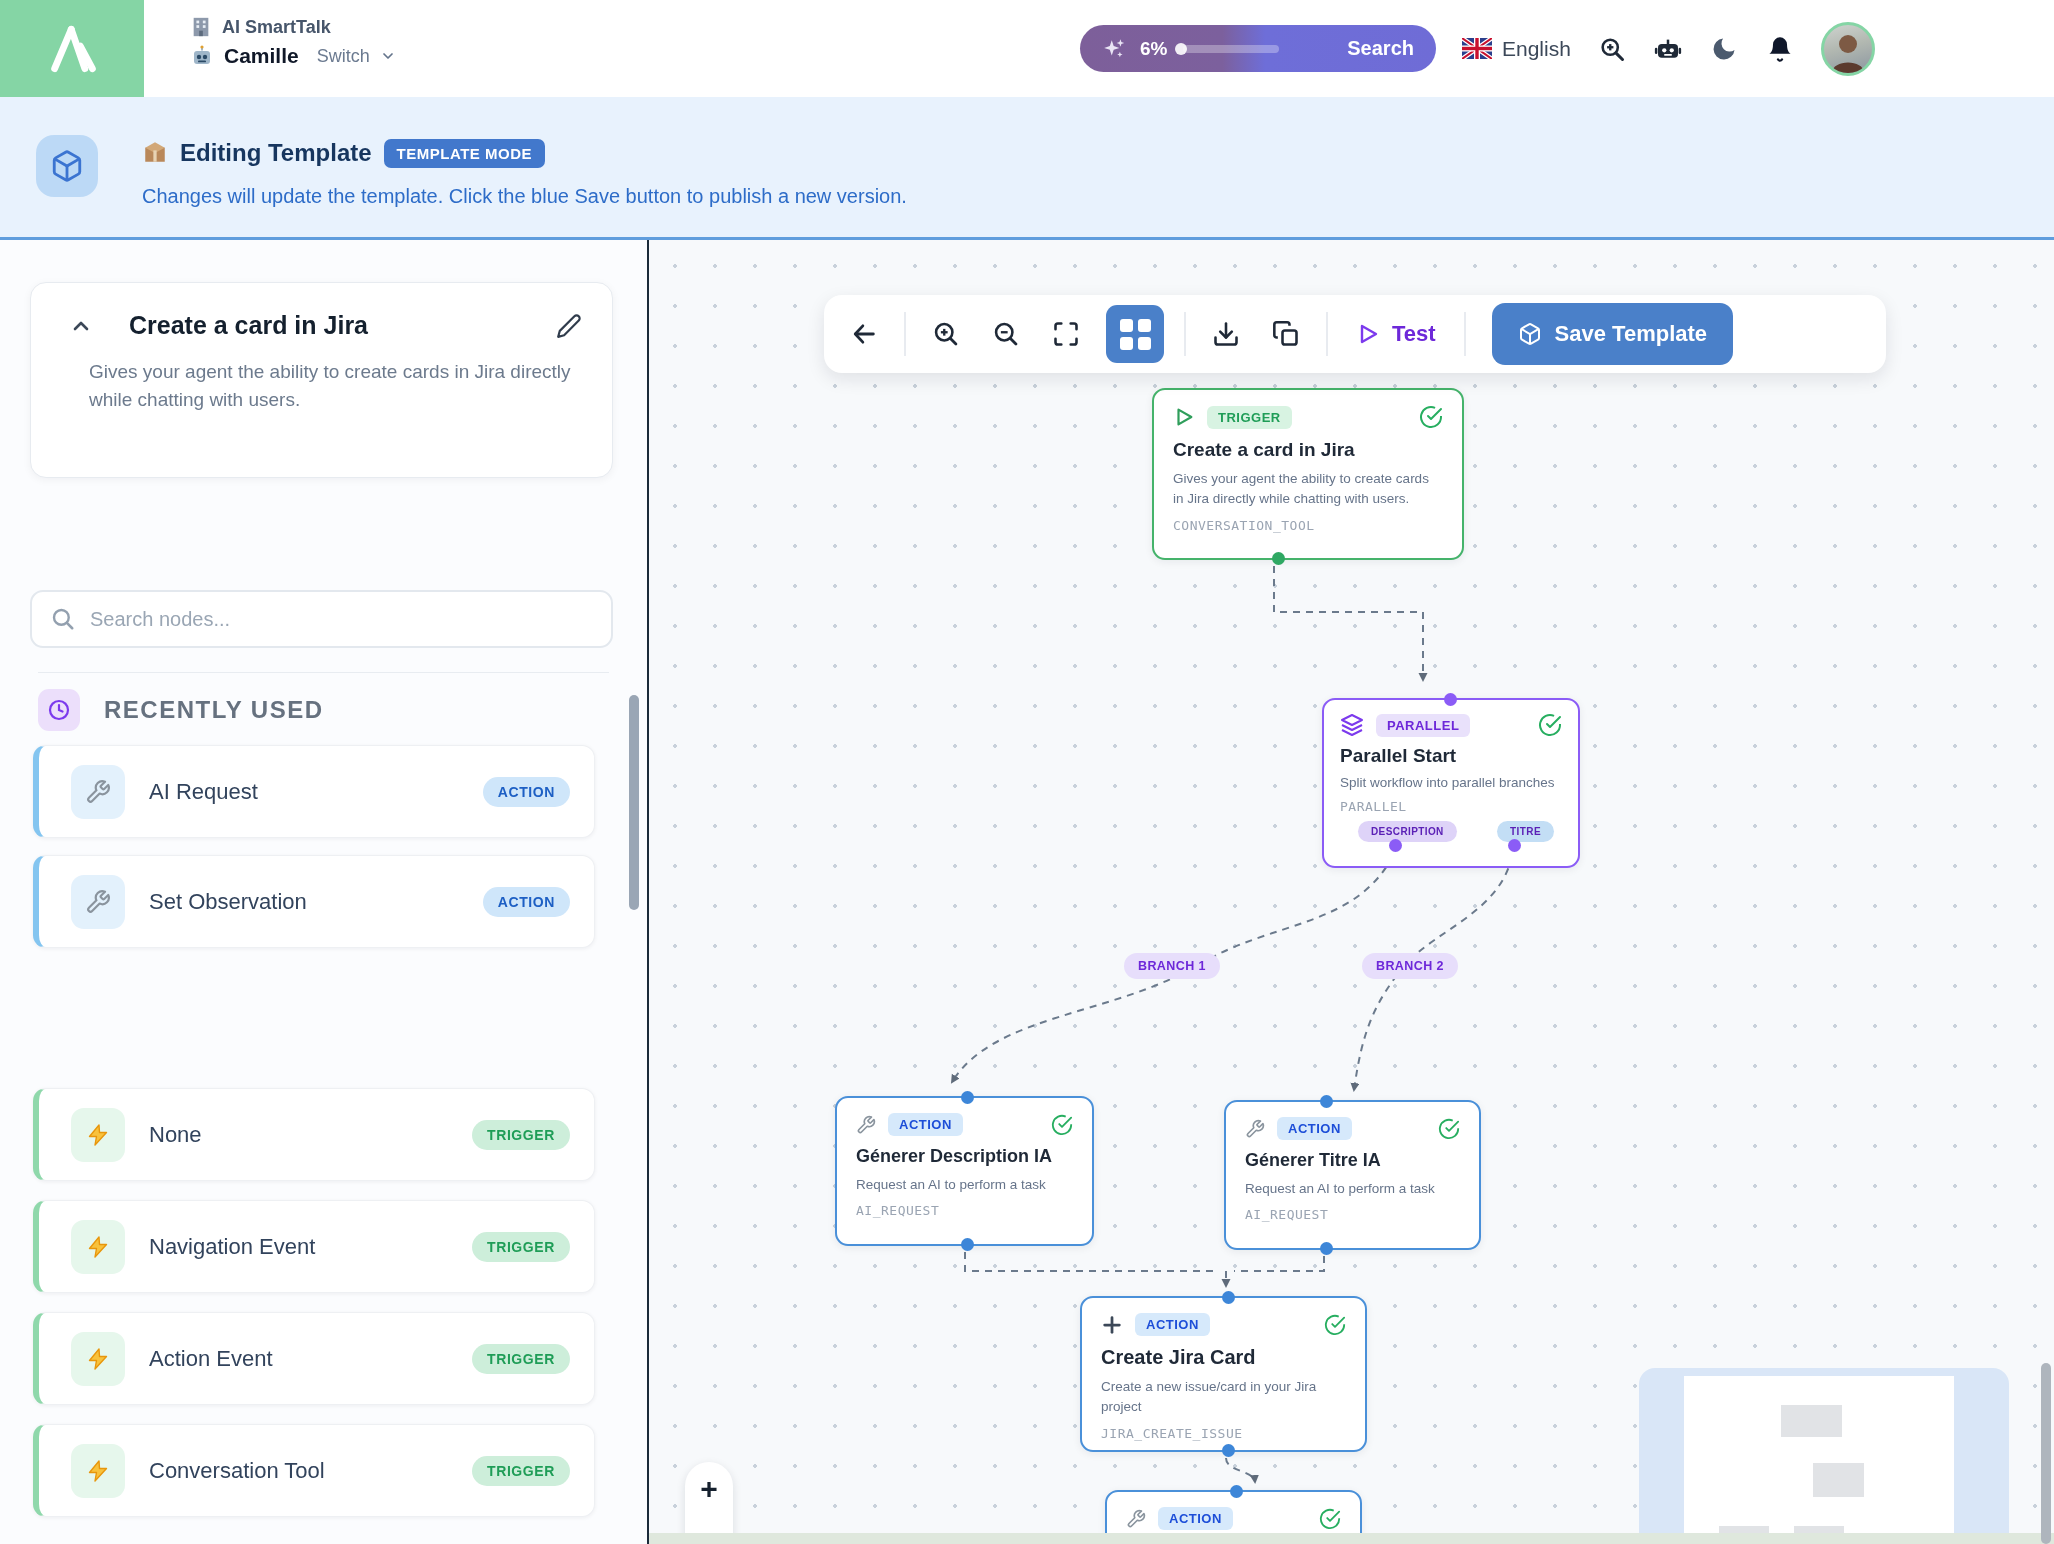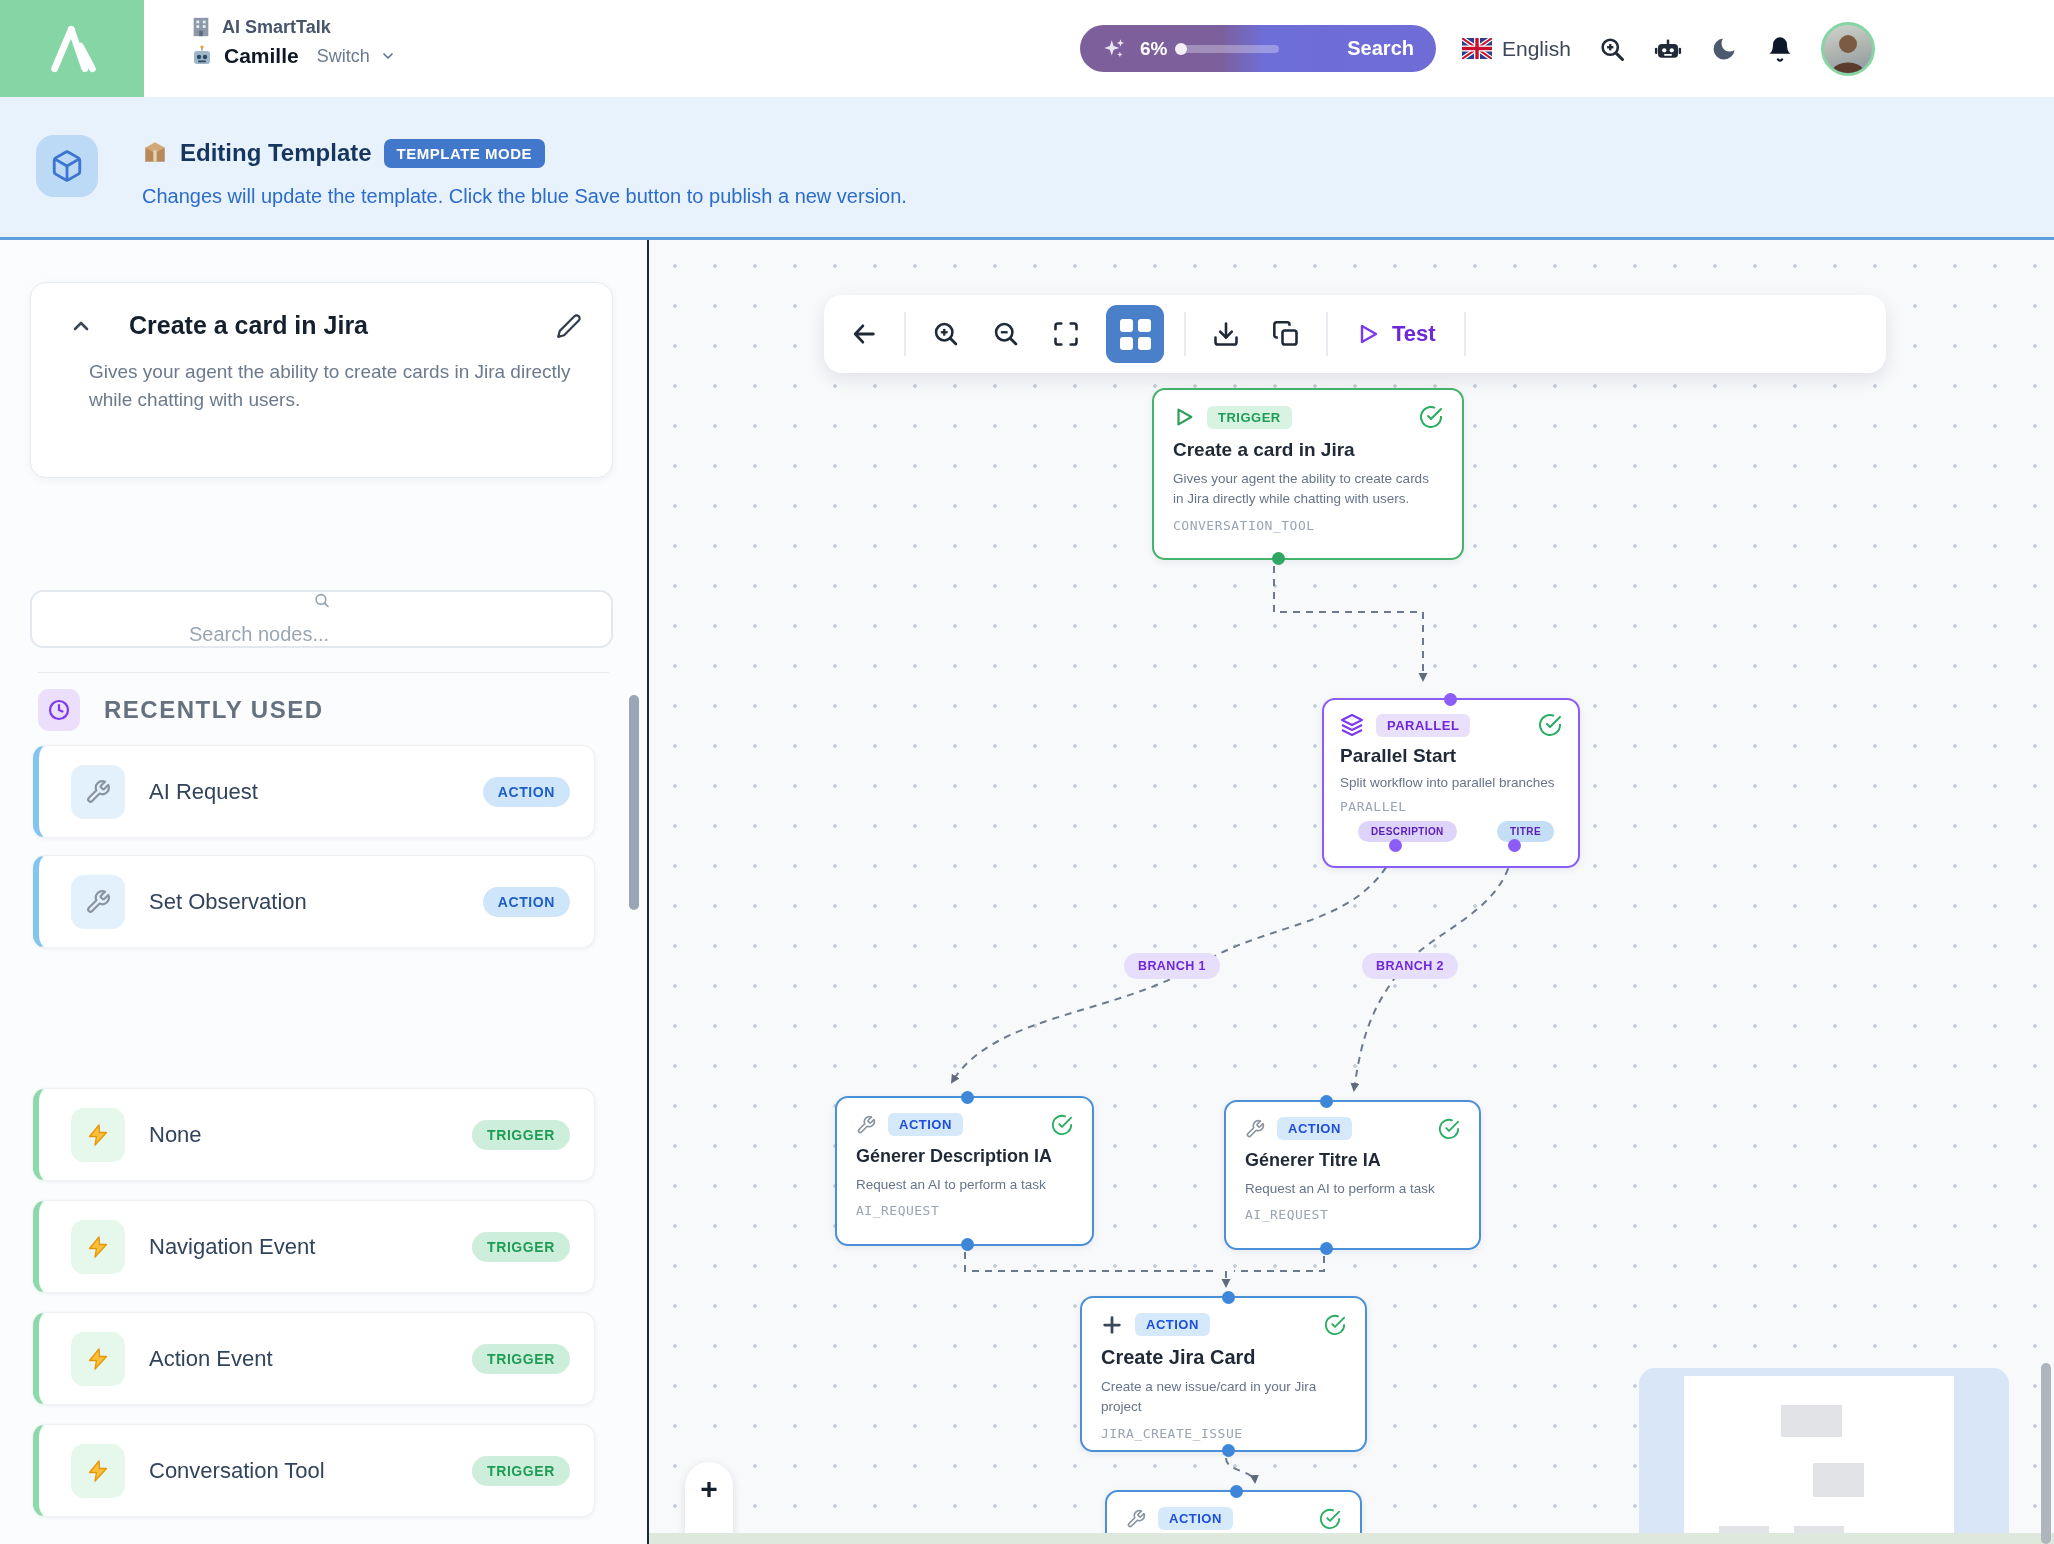--- a/index.html
+++ b/index.html
@@ -36,21 +36,21 @@
 
   
   .sidebar { position:absolute; left:0; top:240px; width:647px; height:1304px; background:#fbfcfe; }
   .panel { position:absolute; left:30px; top:42px; width:583px; height:196px; background:#fff; border:1px solid #e7ebf0; border-radius:16px; box-shadow:0 2px 8px rgba(15,23,42,.05); }
   .panel-head { display:flex; align-items:center; padding:28px 30px 0 38px; gap:36px; }
   .panel-title { font-size:25px; font-weight:700; color:#14202e; }
   .panel-desc { padding:18px 40px 0 58px; font-size:19px; line-height:1.45; color:#6c7a8d; }
   .lib-row { position:absolute; left:30px; top:282px; width:583px; display:flex; align-items:center; }
   .lib-title { font-size:21px; font-weight:700; letter-spacing:1.5px; color:#5b6776; }
   .lib-count { margin-left:auto; font-size:21px; font-weight:700; color:#1f2937; }
-  .search-box { position:absolute; left:30px; top:350px; width:583px; height:58px; background:#fff; border:2px solid #e3e8ee; border-radius:13px; display:flex; align-items:center; padding:0 18px; gap:14px;flex-direction:column; }
+  .search-box { position:absolute; left:30px; top:350px; width:583px; height:58px; background:#fff; border:2px solid #e3e8ee; border-radius:13px; display:flex; align-items:center; padding:0 18px; gap:14px; }
   .search-box input { border:none; outline:none; flex:1; font-size:20px; color:#334155; background:transparent; font-family:"Liberation Sans",sans-serif; }
   .search-box input::placeholder { color:#9aa6b4; }
   .section-head { position:absolute; left:38px; top:448px; display:flex; align-items:center; gap:24px; }
   .clock-box { width:42px; height:42px; border-radius:11px; background:#ecdffb; display:flex; align-items:center; justify-content:center; }
   .section-title { font-size:24px; font-weight:700; letter-spacing:1.5px; color:#66717f; }
   .side-item { position:absolute; left:33px; width:562px; height:93px; background:#fff; border:1px solid #eef0f3; border-radius:13px; box-shadow:0 1px 4px rgba(15,23,42,.06); display:flex; align-items:center; padding-left:32px; padding-right:24px; gap:24px; cursor:pointer; }
   .side-item.accent-blue { border-left:6px solid #84c5f0; }
   .side-item.accent-green { border-left:6px solid #8fd8ab; }
   .item-icon { width:54px; height:54px; border-radius:13px; display:flex; align-items:center; justify-content:center; }
   .item-icon.blue { background:#e3f1fc; }
@@ -397,20 +397,28 @@
         </svg>
       </div>
       <div class="tsep"></div>
       <div class="test-btn">
         <svg width="24" height="24" viewBox="0 0 24 24">
           <polygon points="6,4 20,12 6,20" fill="none" stroke="#7c3aed" stroke-width="2.4" stroke-linejoin="round"></polygon>
         </svg>
         <span class="test-label">Test</span>
       </div>
       <div class="tsep"></div>
+      <div class="save-btn">
+        <svg width="24" height="24" viewBox="0 0 24 24">
+          <path d="M21 16V8a2 2 0 0 0-1-1.73l-7-4a2 2 0 0 0-2 0l-7 4A2 2 0 0 0 3 8v8a2 2 0 0 0 1 1.73l7 4a2 2 0 0 0 2 0l7-4A2 2 0 0 0 21 16z" fill="none" stroke="#fff" stroke-width="2"></path>
+          <polyline points="3.27 6.96 12 12.01 20.73 6.96" fill="none" stroke="#fff" stroke-width="2"></polyline>
+          <line x1="12" y1="22.08" x2="12" y2="12" stroke="#fff" stroke-width="2"></line>
+        </svg>
+        <span class="save-label">Save Template</span>
+      </div>
     </div>
 
     <div class="node node--green" style="left:503px; top:148px; width:312px; height:172px;">
       <div class="node-head">
         <svg width="22" height="22" viewBox="0 0 24 24">
           <polygon points="6,4 20,12 6,20" fill="none" stroke="#2f9e5b" stroke-width="2.4" stroke-linejoin="round"></polygon>
         </svg>
         <span class="node-badge trigger">TRIGGER</span>
         <span class="node-check">
           <svg width="24" height="24" viewBox="0 0 24 24">

